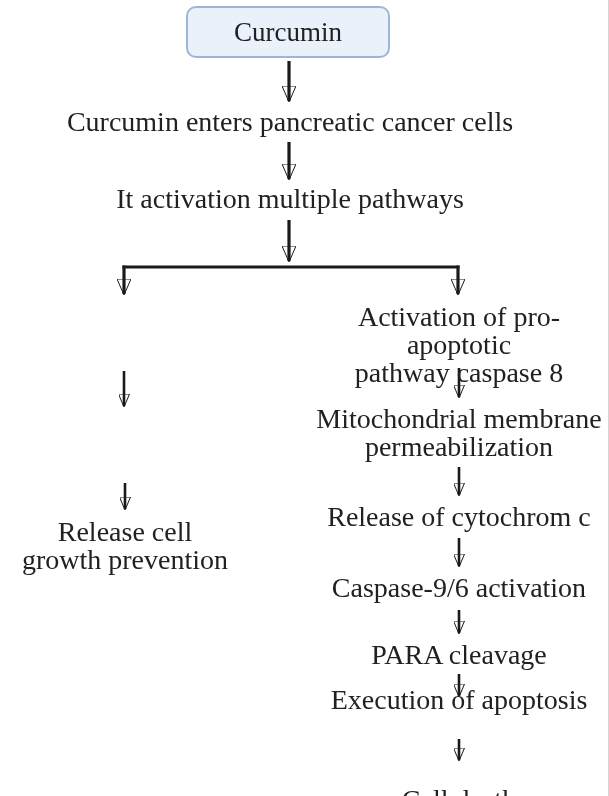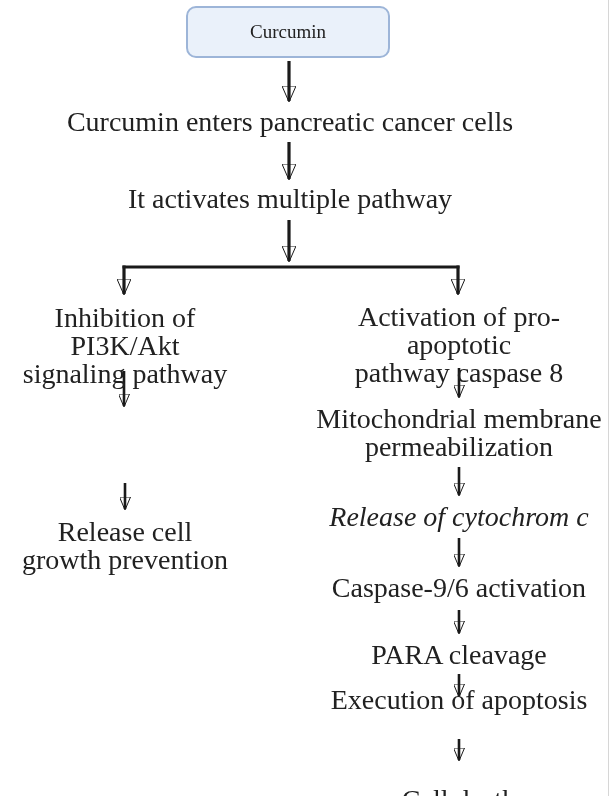--- a/index.html
+++ b/index.html
@@ -39,34 +39,34 @@
     white-space:pre-line;
   }
   .root-box{
     position:absolute;
     left:186px;top:6px;width:204px;height:52px;
     background:var(--box-fill);
     border:2px solid var(--box-border);
     border-radius:10px;
     box-sizing:border-box;
     display:flex;align-items:center;justify-content:center;
-    font-size:19px;
+    font-size:27px;
     color:var(--text);
   }
   
   #t0{top:108px;left:20px;width:540px;}
   #t1{top:185px;left:20px;width:540px;}
   
   #l0{top:304px;left:0px;width:250px;}
   #l1{top:420px;left:0px;width:250px;}
   #l2{top:518px;left:0px;width:250px;}
   
   #r0{top:303px;left:310px;width:298px;}
   #r1{top:405px;left:310px;width:298px;}
-  #r2{top:503px;left:310px;width:298px;font-style:italic;}
+  #r2{top:503px;left:310px;width:298px;}
   #r3{top:574px;left:310px;width:298px;}
   #r4{top:641px;left:310px;width:298px;}
   #r5{top:686px;left:310px;width:298px;}
   #r6{top:786px;left:310px;width:298px;}
 </style>
 </head>
 <body>
 
 <div class="canvas">
 
@@ -97,24 +97,22 @@
     <line class="branch-line" x1="459" y1="610" x2="459" y2="633" marker-end="url(#ah-small)"></line>
     <line class="branch-line" x1="459" y1="674" x2="459" y2="696" marker-end="url(#ah-small)"></line>
     <line class="branch-line" x1="459" y1="739" x2="459" y2="760" marker-end="url(#ah-small)"></line>
   </svg>
 
   <div class="root-box">
     <span>Curcumin</span>
   </div>
 
   <div class="node" id="t0">Curcumin enters pancreatic cancer cells</div>
-  <div class="node" id="t1">It activates multiple pathway</div>
+  <div class="node" id="t1">It activation multiple pathways</div>
 
-  <div class="node" id="l0">Inhibition of PI3K/Akt
-signaling pathway</div>
   <div class="node" id="l2">Release cell
 growth prevention</div>
 
   <div class="node" id="r0">Activation of pro-apoptotic
 pathway caspase 8</div>
   <div class="node" id="r1">Mitochondrial membrane
 permeabilization</div>
   <div class="node" id="r2">Release of cytochrom c</div>
   <div class="node" id="r3">Caspase-9/6 activation</div>
   <div class="node" id="r4">PARA cleavage</div>

